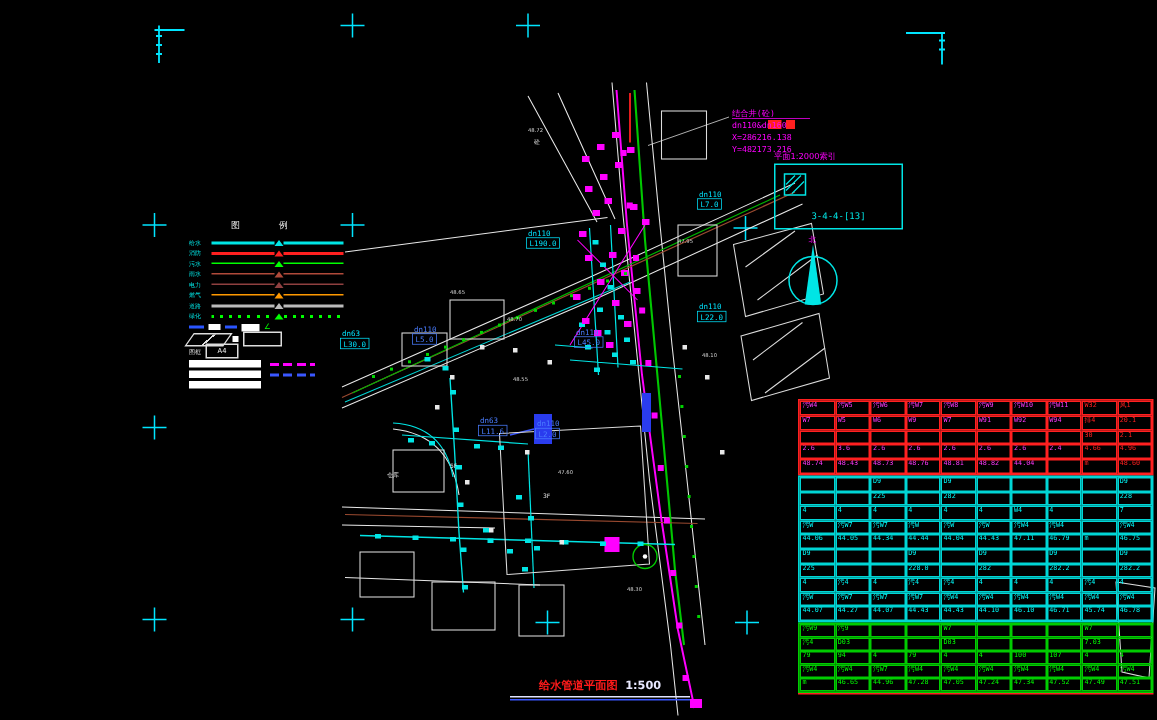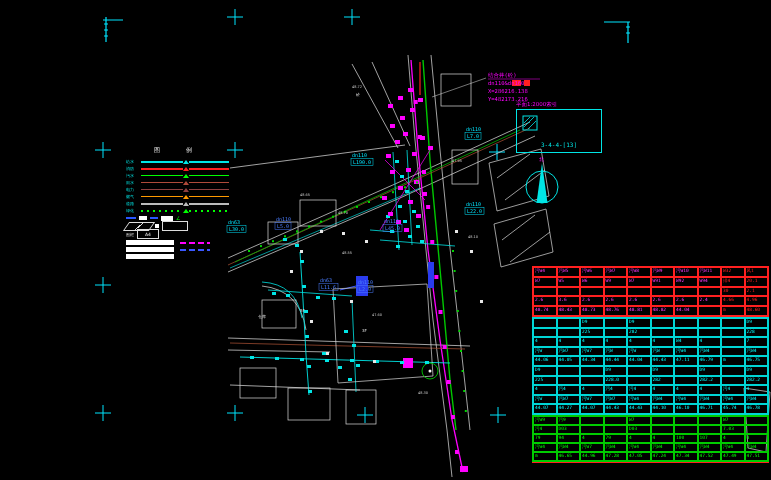--- a/index.html
+++ b/index.html
@@ -611,13 +611,19 @@
         <div class="cell" style="border-color: rgb(0, 204, 0); height: 7px; color: rgb(0, 255, 0);">47.05</div>
         <div class="cell" style="border-color: rgb(0, 204, 0); height: 7px; color: rgb(0, 255, 0);">47.24</div>
         <div class="cell" style="border-color: rgb(0, 204, 0); height: 7px; color: rgb(0, 255, 0);">47.34</div>
         <div class="cell" style="border-color: rgb(0, 204, 0); height: 7px; color: rgb(0, 255, 0);">47.52</div>
         <div class="cell" style="border-color: rgb(0, 204, 0); height: 7px; color: rgb(0, 255, 0);">47.49</div>
         <div class="cell" style="border-color: rgb(0, 204, 0); height: 7px; color: rgb(0, 255, 0);">47.51</div>
       </div>
       <div class="tbl-redline"></div>
     </div>
 
+  <div id="title-bar">
+    <span class="t1">给水管道平面图</span>
+    <span class="t2">1:500</span>
+    <div class="ul1"></div>
+    <div class="ul2"></div>
+  </div>
 </div>
 
 </body></html>

